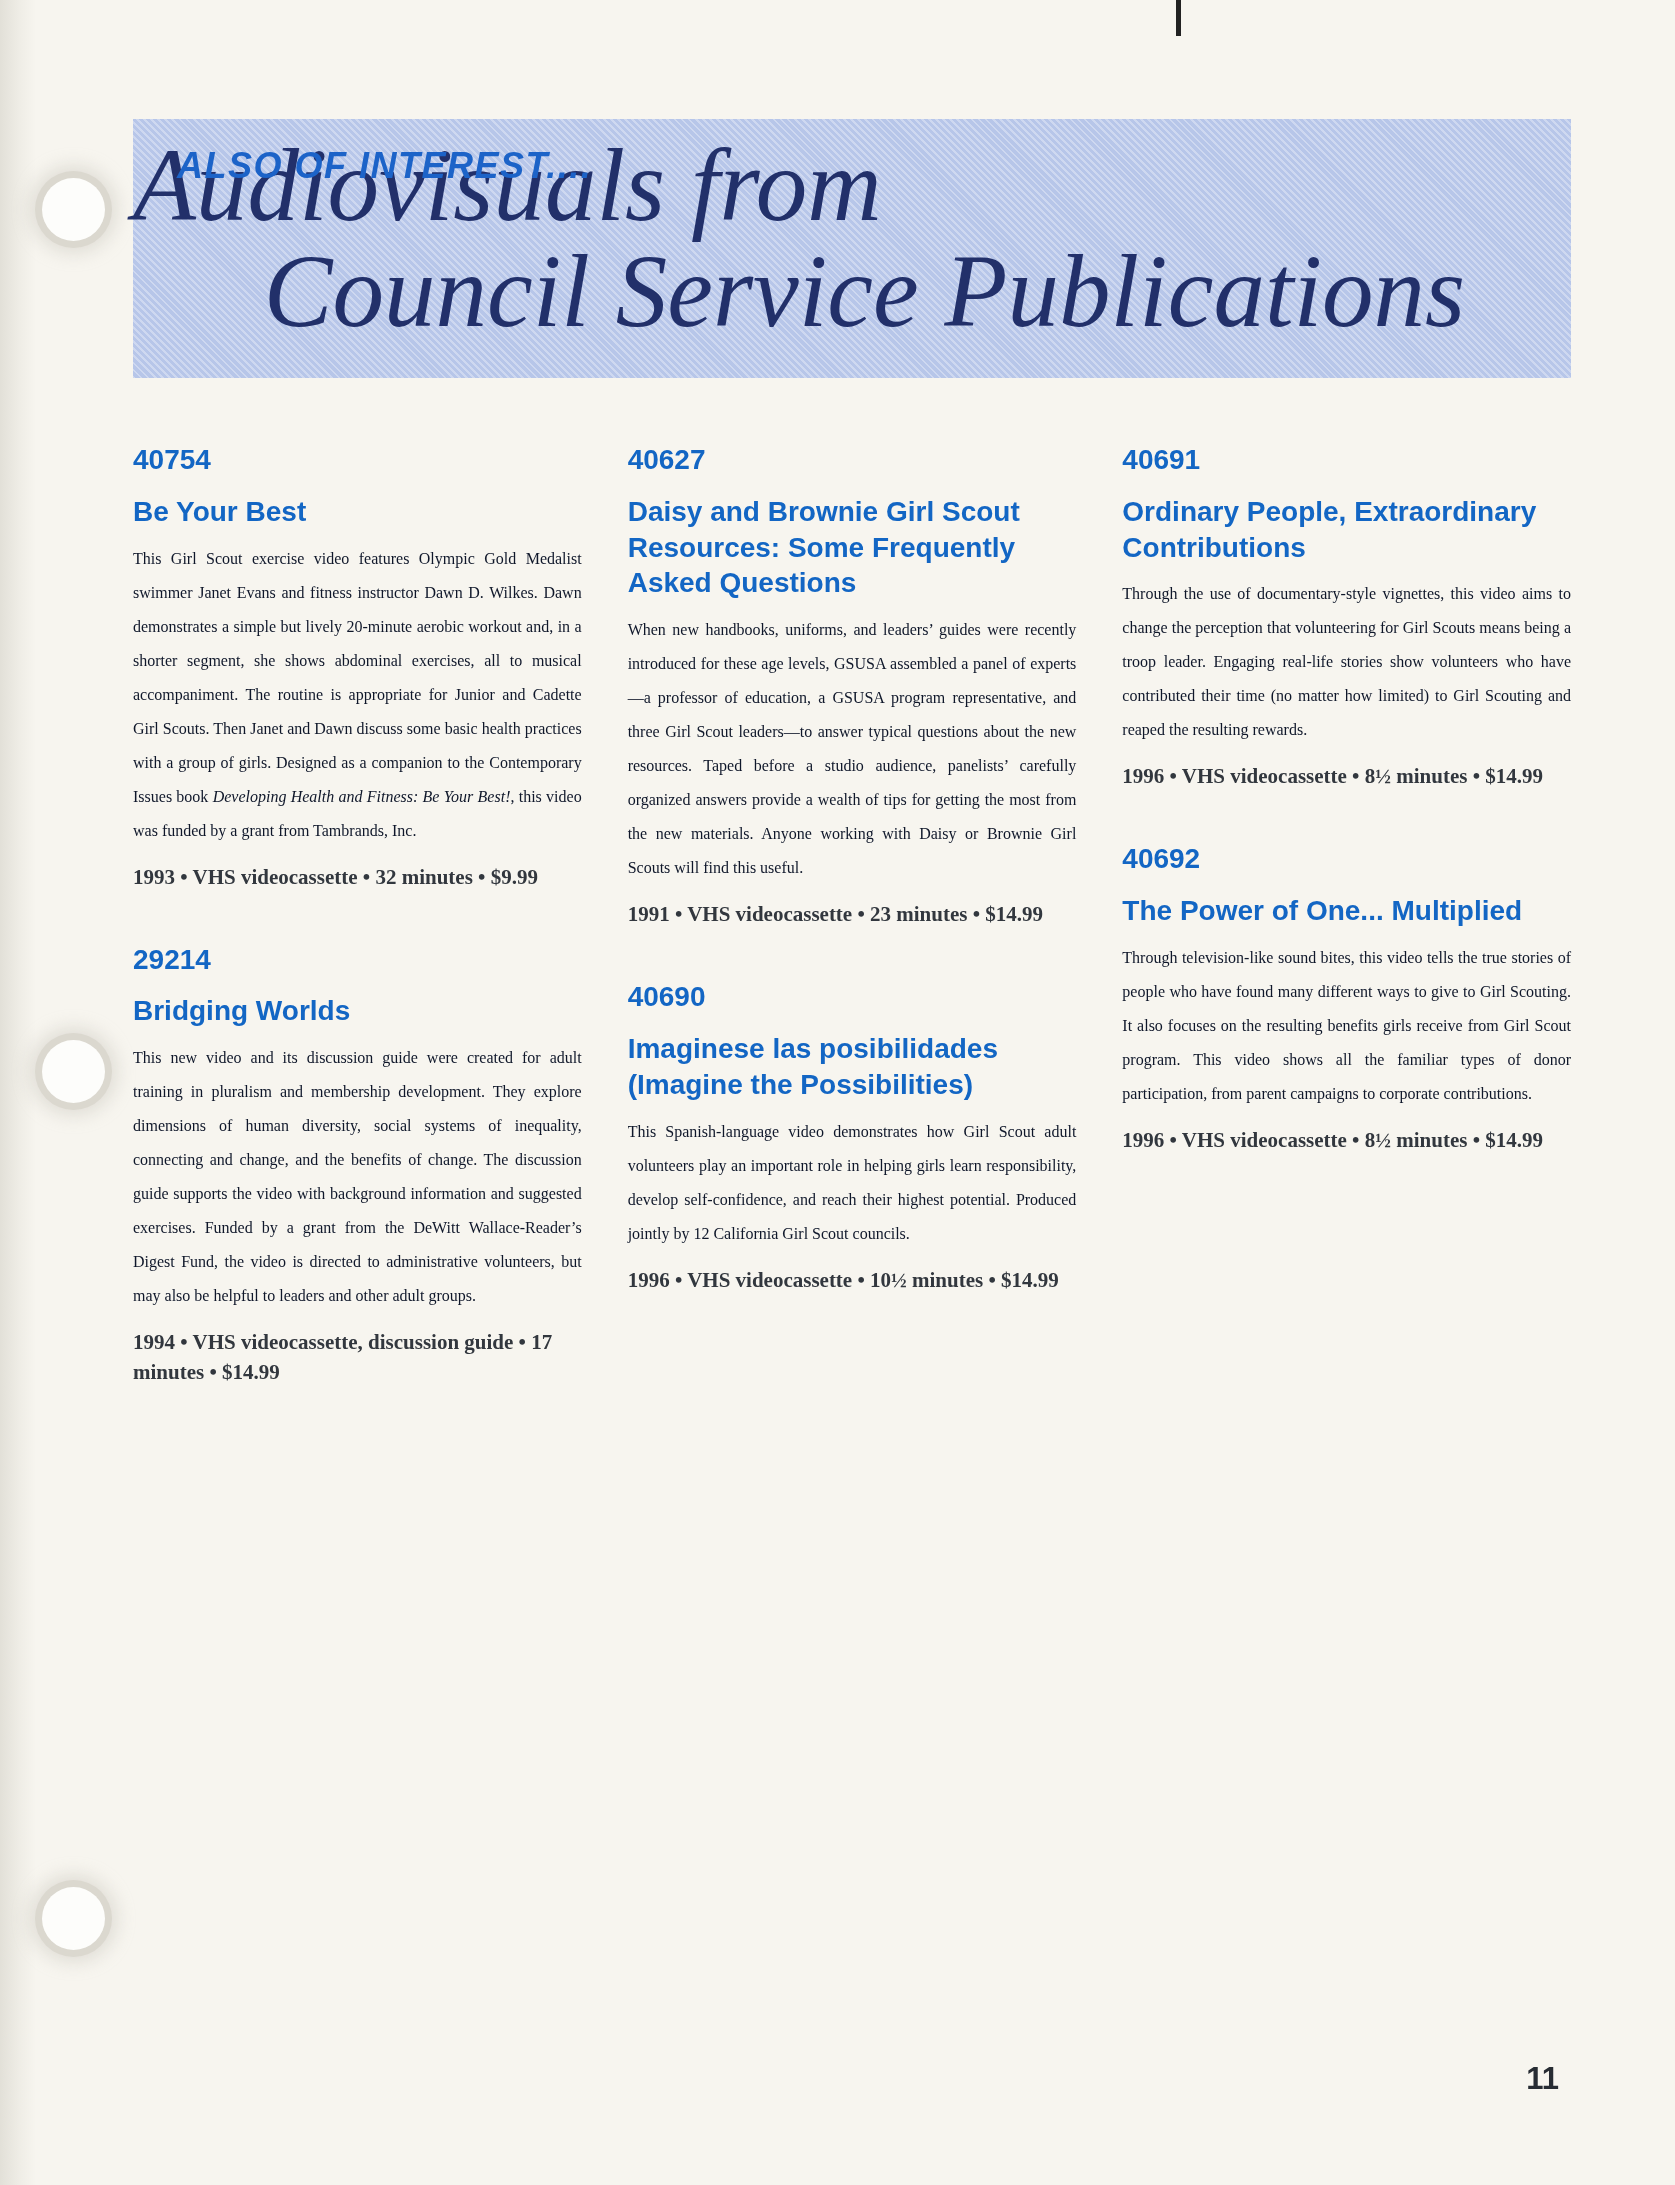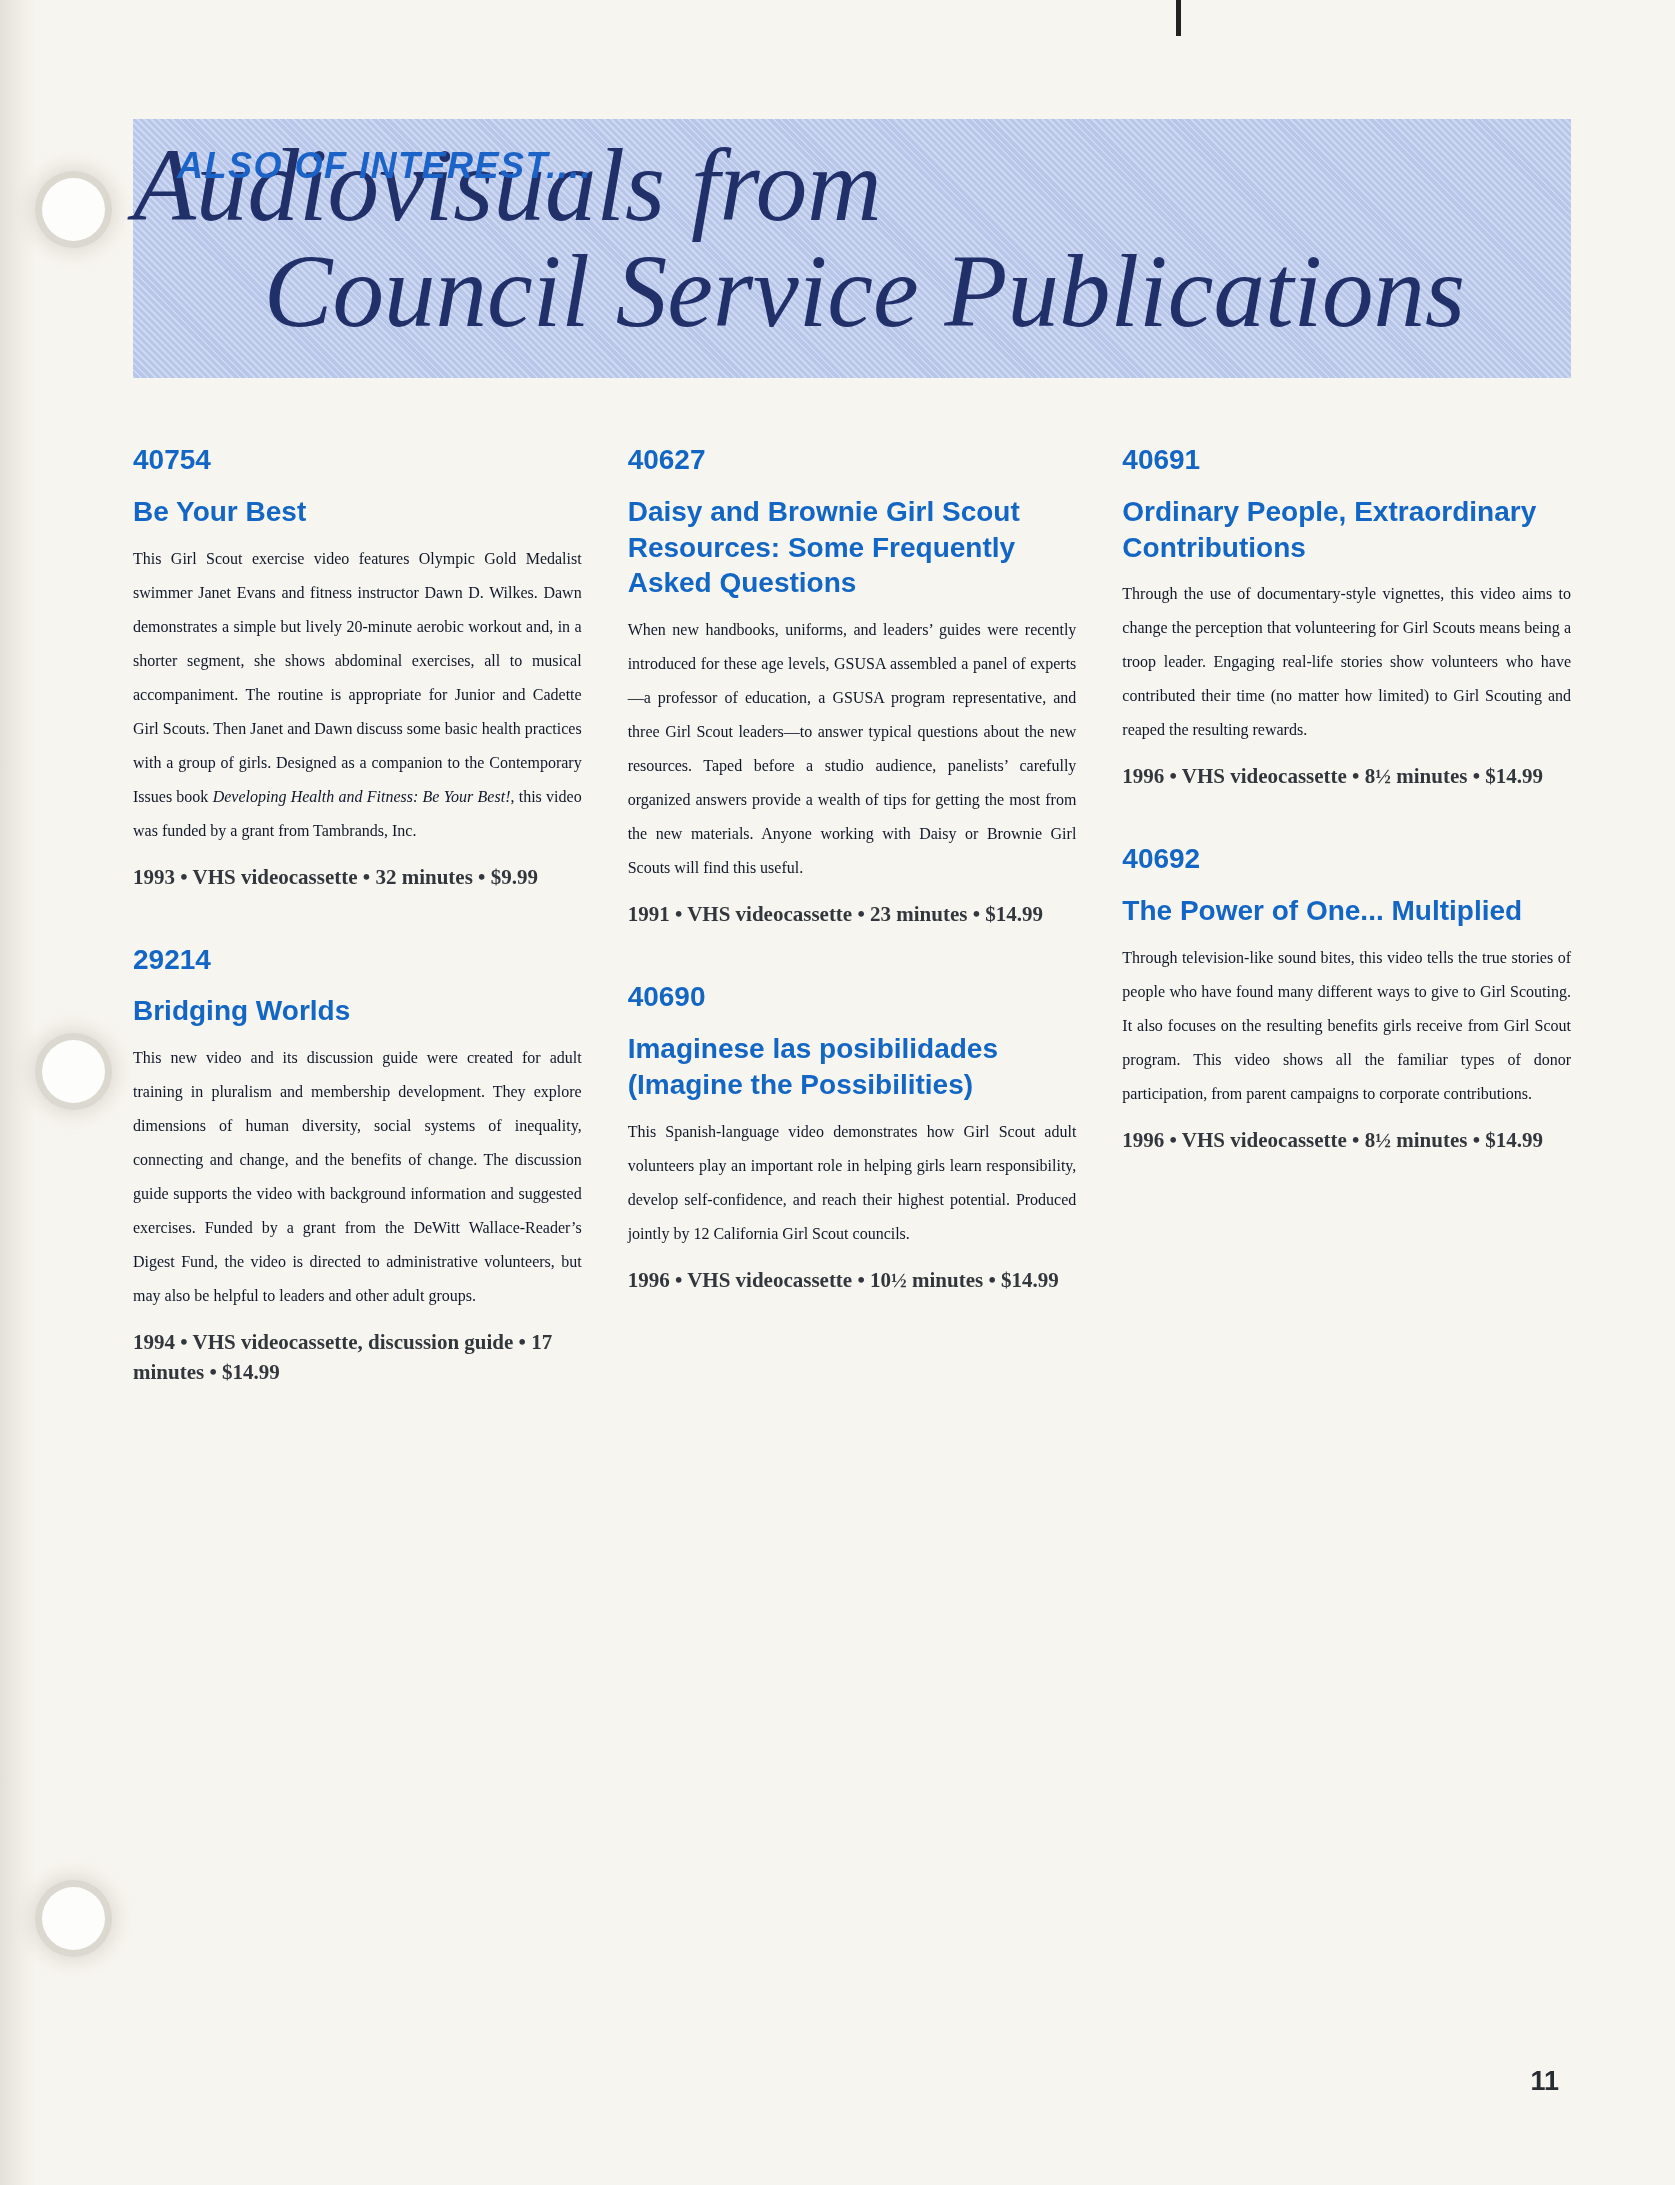--- a/index.html
+++ b/index.html
@@ -78,21 +78,21 @@
   .ital { font-style: italic; }
   .entry-meta {
     margin: 14px 0 0 0;
     font-weight: bold; font-size: 21px; line-height: 30px;
     color: #32373e;
   }
 
   .page-num {
     position: absolute; right: 116px; bottom: 89px;
     font-family: "Liberation Sans", sans-serif;
-    font-weight: bold; font-size: 27px; color: #272c33;
+    font-weight: bold; font-size: 31px; color: #272c33;
   }
 </style>
 </head>
 <body>
 
 <div class="page">
 
   <div class="page-edge"></div>
   <div class="hole hole-1"></div>
   <div class="hole hole-2"></div>

